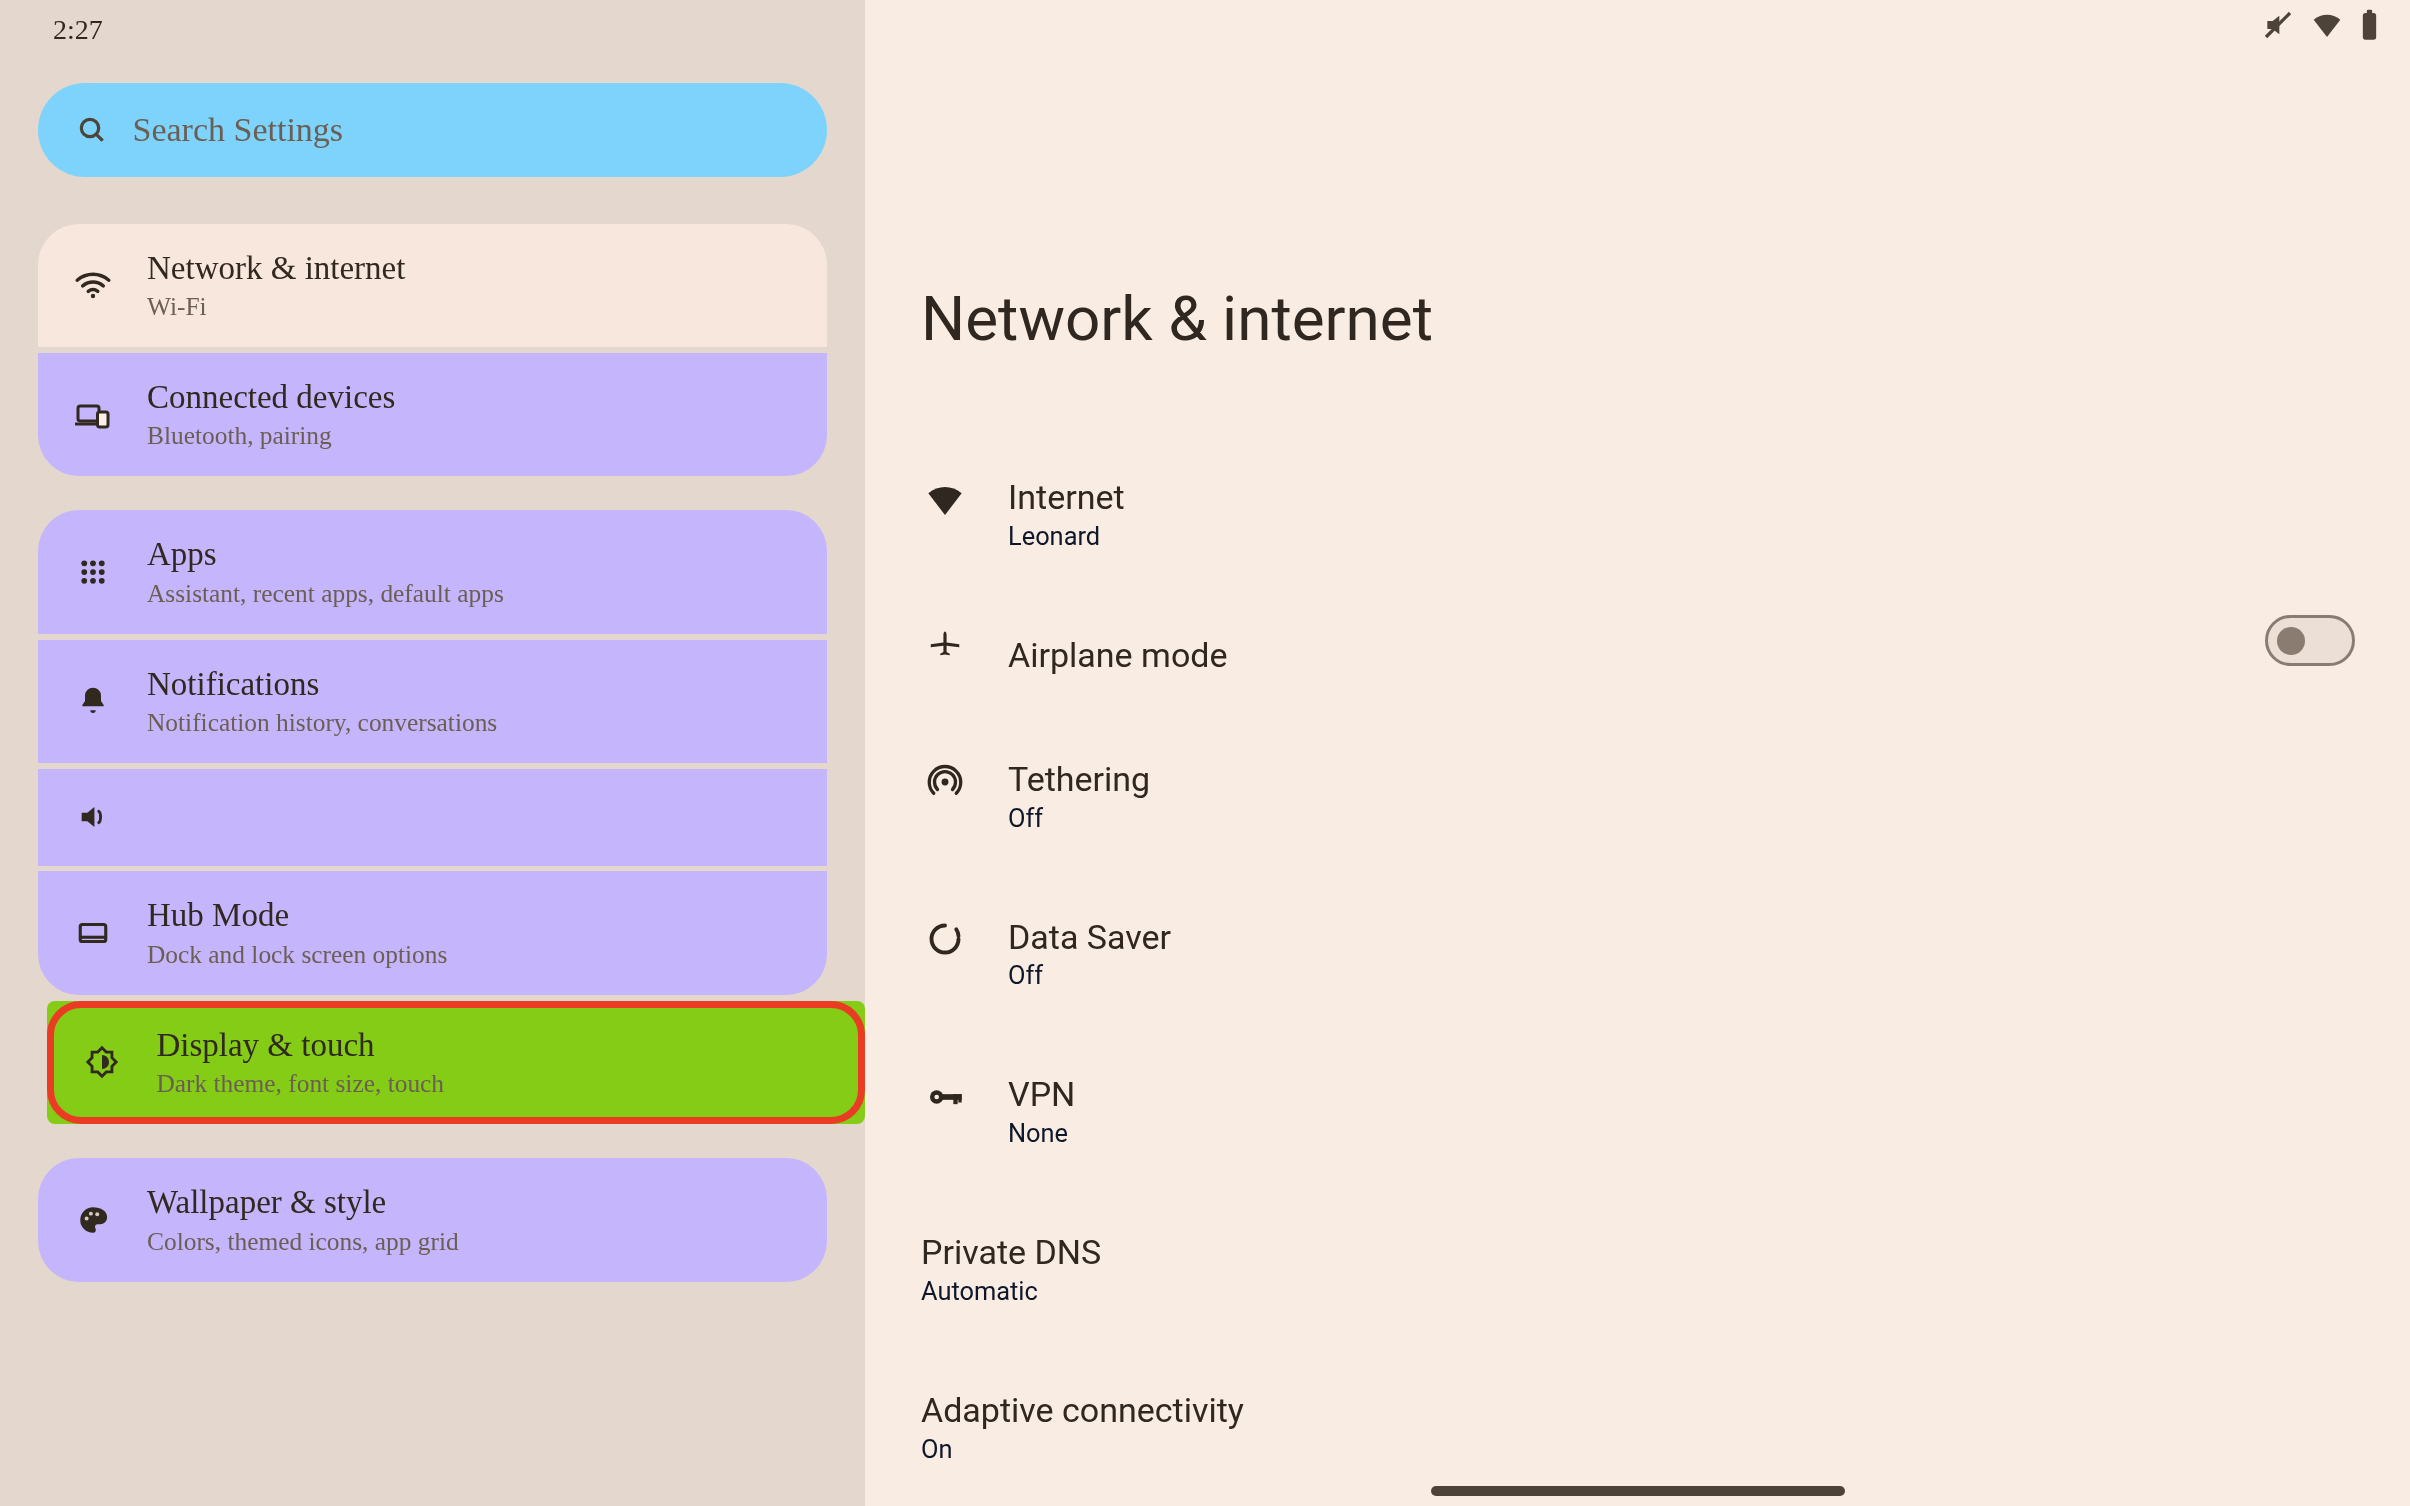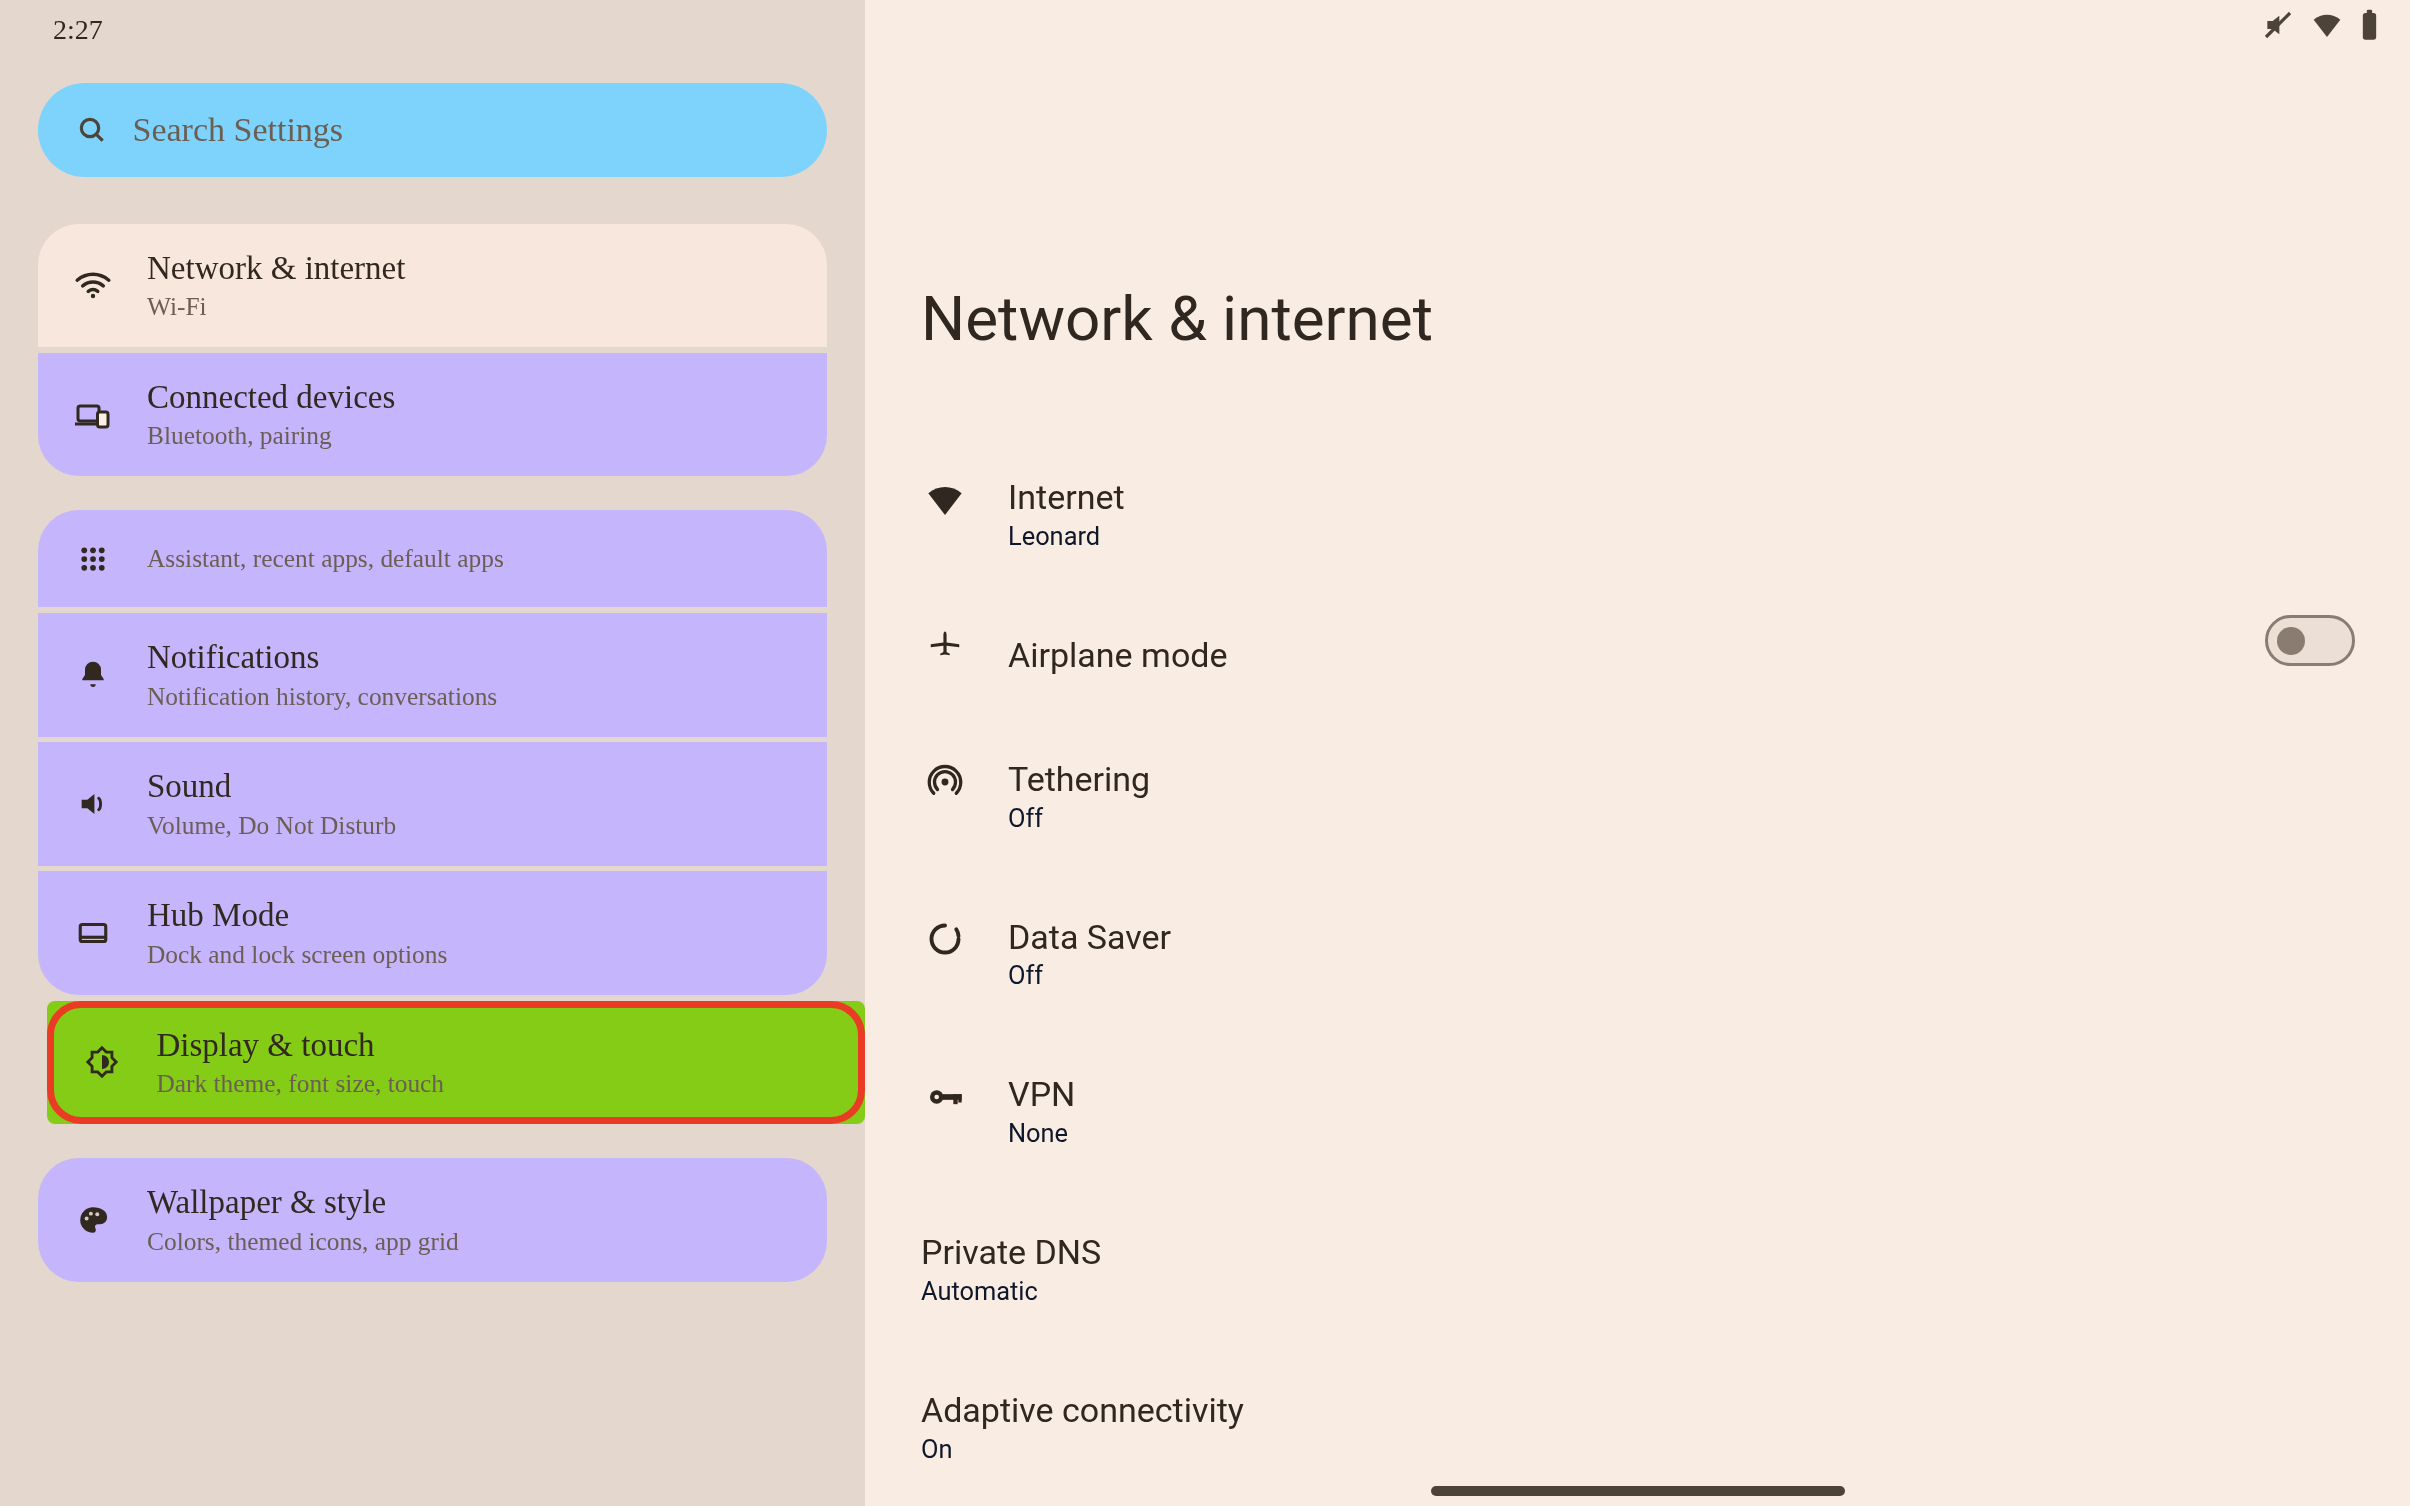--- a/index.html
+++ b/index.html
@@ -228,20 +228,21 @@
               <circle cx="19" cy="5" r="2.3"></circle>
             <circle cx="5" cy="12" r="2.3"></circle>
               <circle cx="12" cy="12" r="2.3"></circle>
               <circle cx="19" cy="12" r="2.3"></circle>
             <circle cx="5" cy="19" r="2.3"></circle>
               <circle cx="12" cy="19" r="2.3"></circle>
               <circle cx="19" cy="19" r="2.3"></circle>
           </svg>
         </span>
         <div class="texts">
+          <span class="title">Apps</span>
           <span class="subtitle">Assistant, recent apps, default apps</span>
         </div>
       </div>
       <div class="item">
         <span class="icon-slot">
           <svg width="32" height="32" viewBox="0 0 24 24" fill="#31281f">
             <path d="M12 2a6 6 0 0 0-6 6v4l-2 3v1h16v-1l-2-3V8a6 6 0 0 0-6-6z"></path>
               <path d="M10 19a2 2 0 0 0 4 0z"></path>
           </svg>
         </span>
@@ -250,24 +251,20 @@
           <span class="subtitle">Notification history, conversations</span>
         </div>
       </div>
       <div class="item">
         <span class="icon-slot">
           <svg width="34" height="34" viewBox="0 0 24 24" fill="#31281f">
             <path d="M4 9v6h4l5 4V5L8 9H4z"></path>
               <path d="M16 8c1.8 1 1.8 7 0 8" fill="none" stroke="#31281f" stroke-width="2" stroke-linecap="round"></path>
           </svg>
         </span>
-        <div class="texts">
-          <span class="title">Sound</span>
-          <span class="subtitle">Volume, Do Not Disturb</span>
-        </div>
       </div>
       <div class="item highlight-prev">
         <span class="icon-slot">
           <svg width="34" height="34" viewBox="0 0 24 24" fill="none" stroke="#31281f" stroke-width="2.2">
             <rect x="3" y="6" width="18" height="12" rx="1.5"></rect>
               <line x1="3" y1="15" x2="21" y2="15"></line>
           </svg>
         </span>
         <div class="texts">
           <span class="title">Hub Mode</span>

